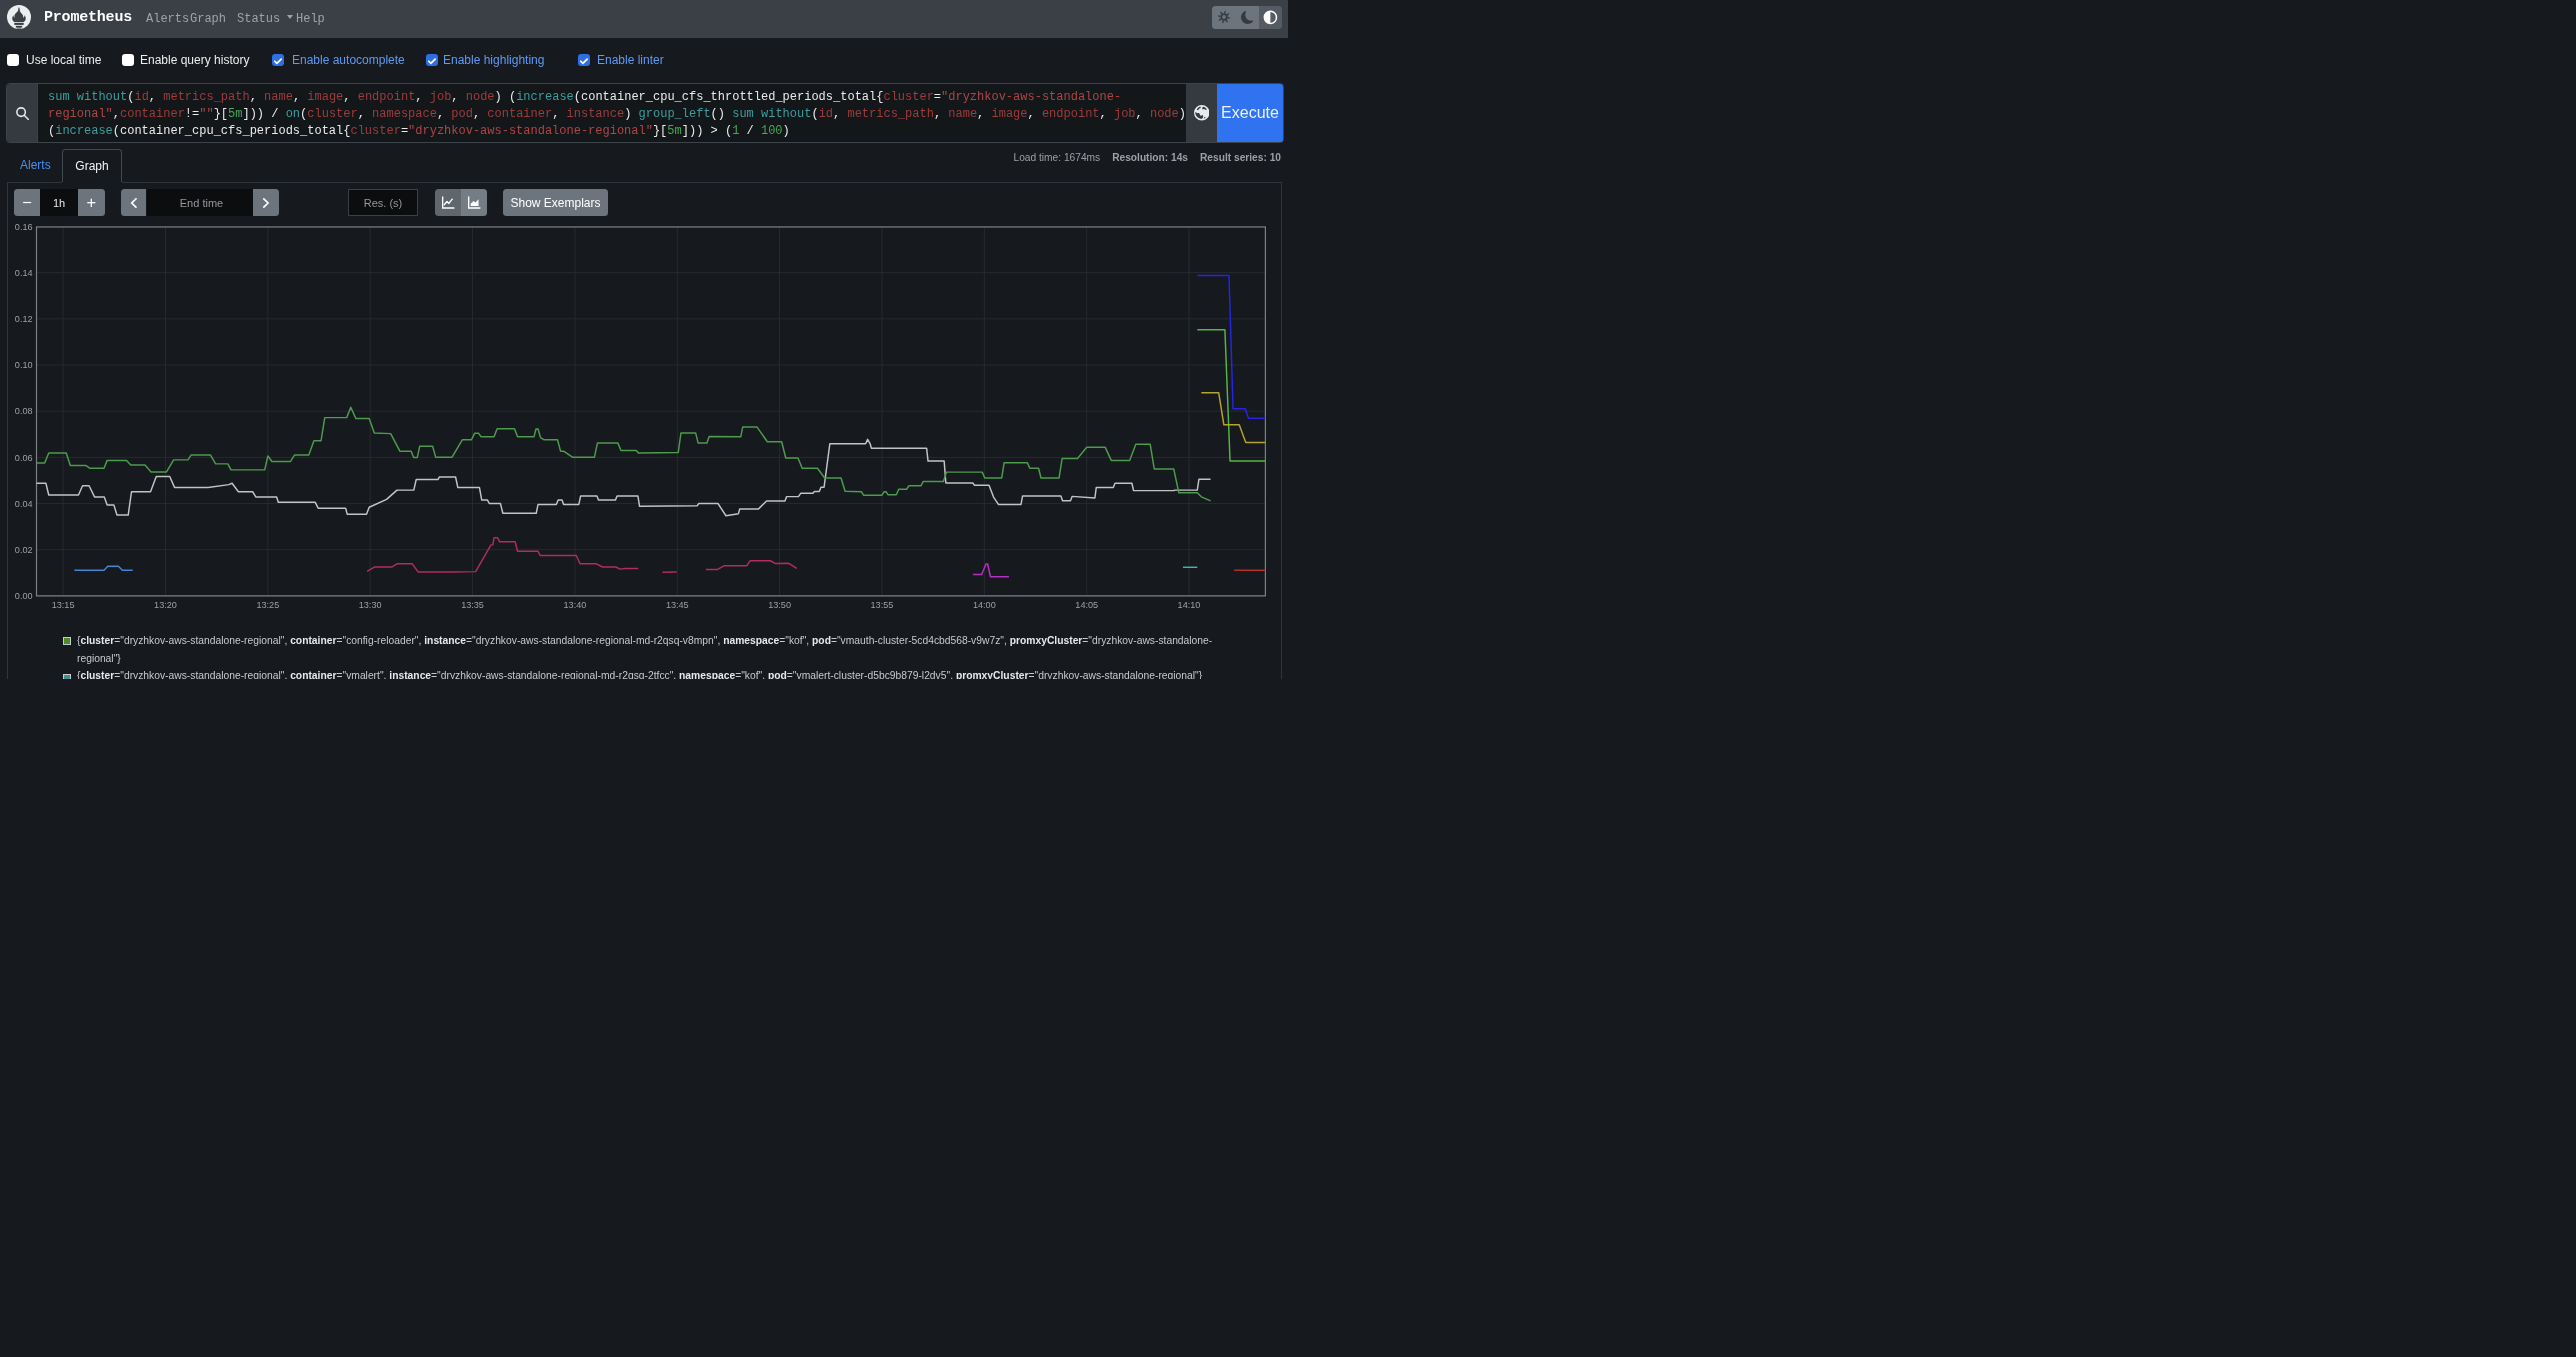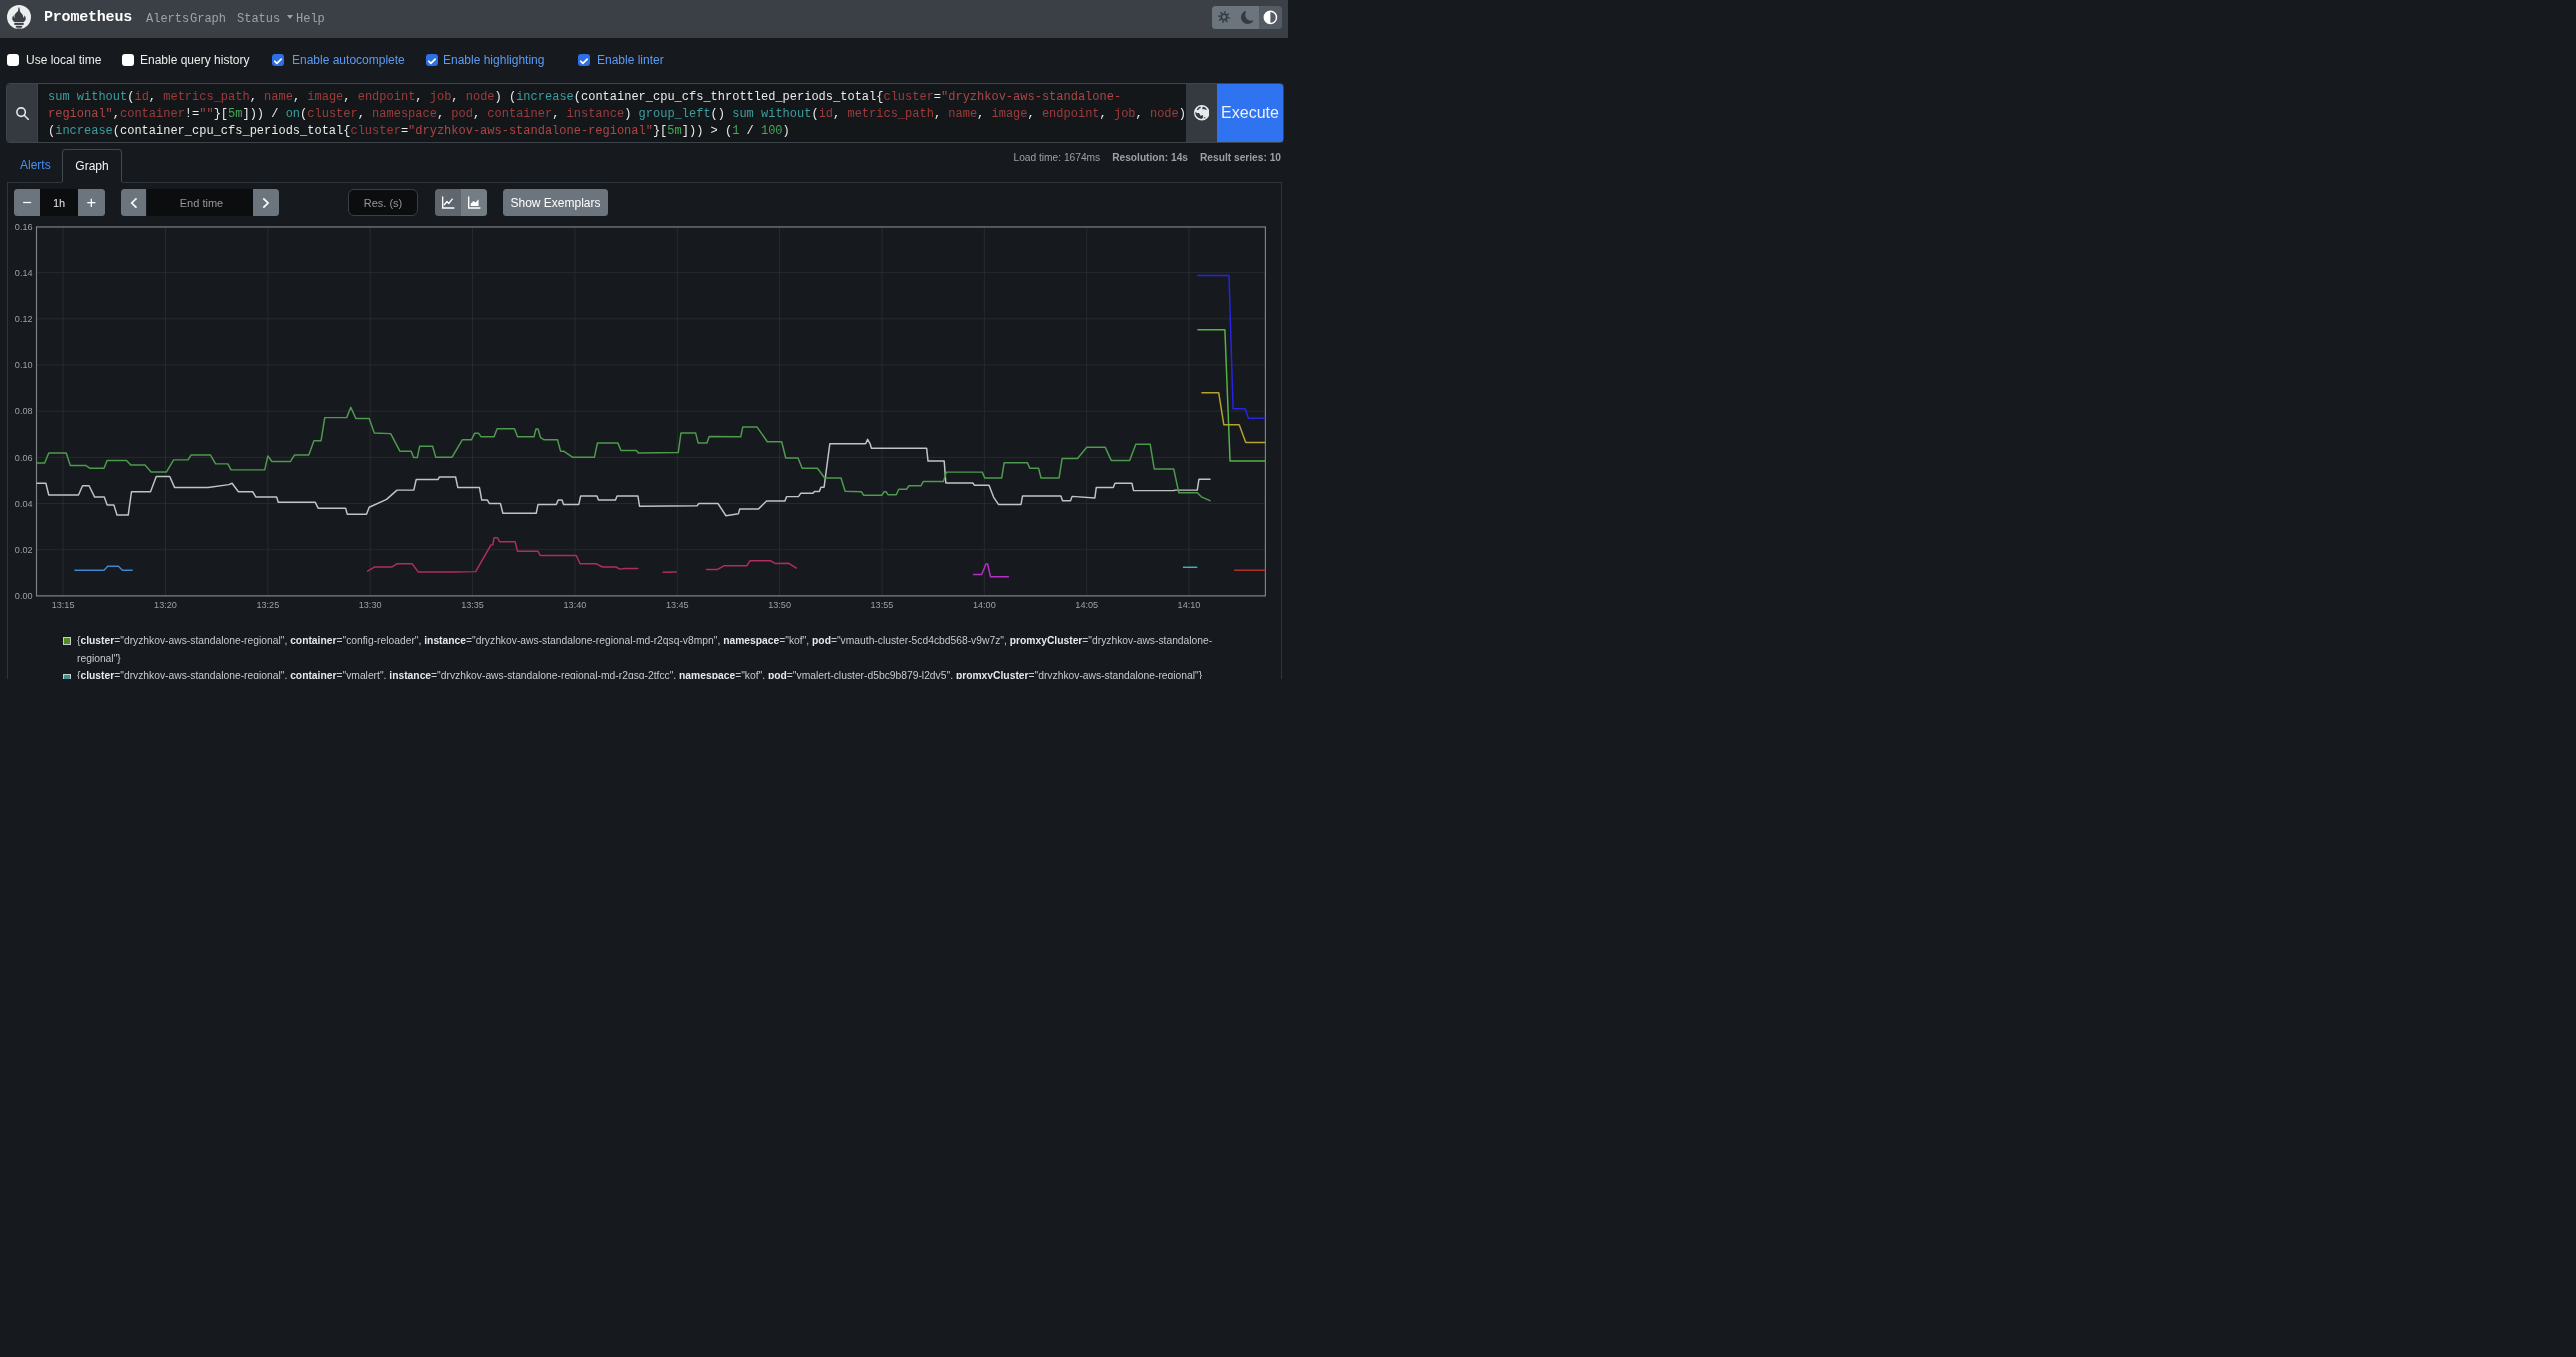--- a/index.html
+++ b/index.html
@@ -115,21 +115,21 @@
     <svg width="7.8" height="12" viewBox="0 0 9 14" fill="none" stroke="#fff" stroke-width="2">
       <path d="M7.5 1.5L2 7l5.5 5.5"></path>
     </svg>
   </div>
 <div class="inp ph" style="left:147px;width:107px;padding-left:2px">End time</div>
 <div class="btn" style="left:253px;width:26px;border-radius:0 3.5px 3.5px 0">
     <svg width="7.8" height="12" viewBox="0 0 9 14" fill="none" stroke="#fff" stroke-width="2">
       <path d="M1.5 1.5L7 7l-5.5 5.5"></path>
     </svg>
   </div>
-<div class="inp" style="left:348px;width:70px;border:0.9px solid #3a4046;border-radius:6px">
+<div class="inp" style="left:348px;width:70px;border:0.9px solid #3a4046;border-radius:0">
     <span class="ph">Res. (s)</span>
   </div>
 <div class="btn" style="left:435px;width:26px;border-radius:3.5px 0 0 3.5px;background:#5f666d">
     <svg width="14.8" height="14.8" viewBox="0 0 16 16" fill="none" stroke="#fff" stroke-width="1.5">
       <path d="M1.8 1.5V14h12.7"></path>
       <path d="M3.5 10.5l3-3.4 2 2 3.6-4.6" stroke-linecap="round" stroke-linejoin="round"></path>
     </svg>
   </div>
 <div class="btn" style="left:461px;width:26.4px;border-radius:0 3.5px 3.5px 0;background:#747c84">
     <svg width="14.8" height="14.8" viewBox="0 0 16 16">

